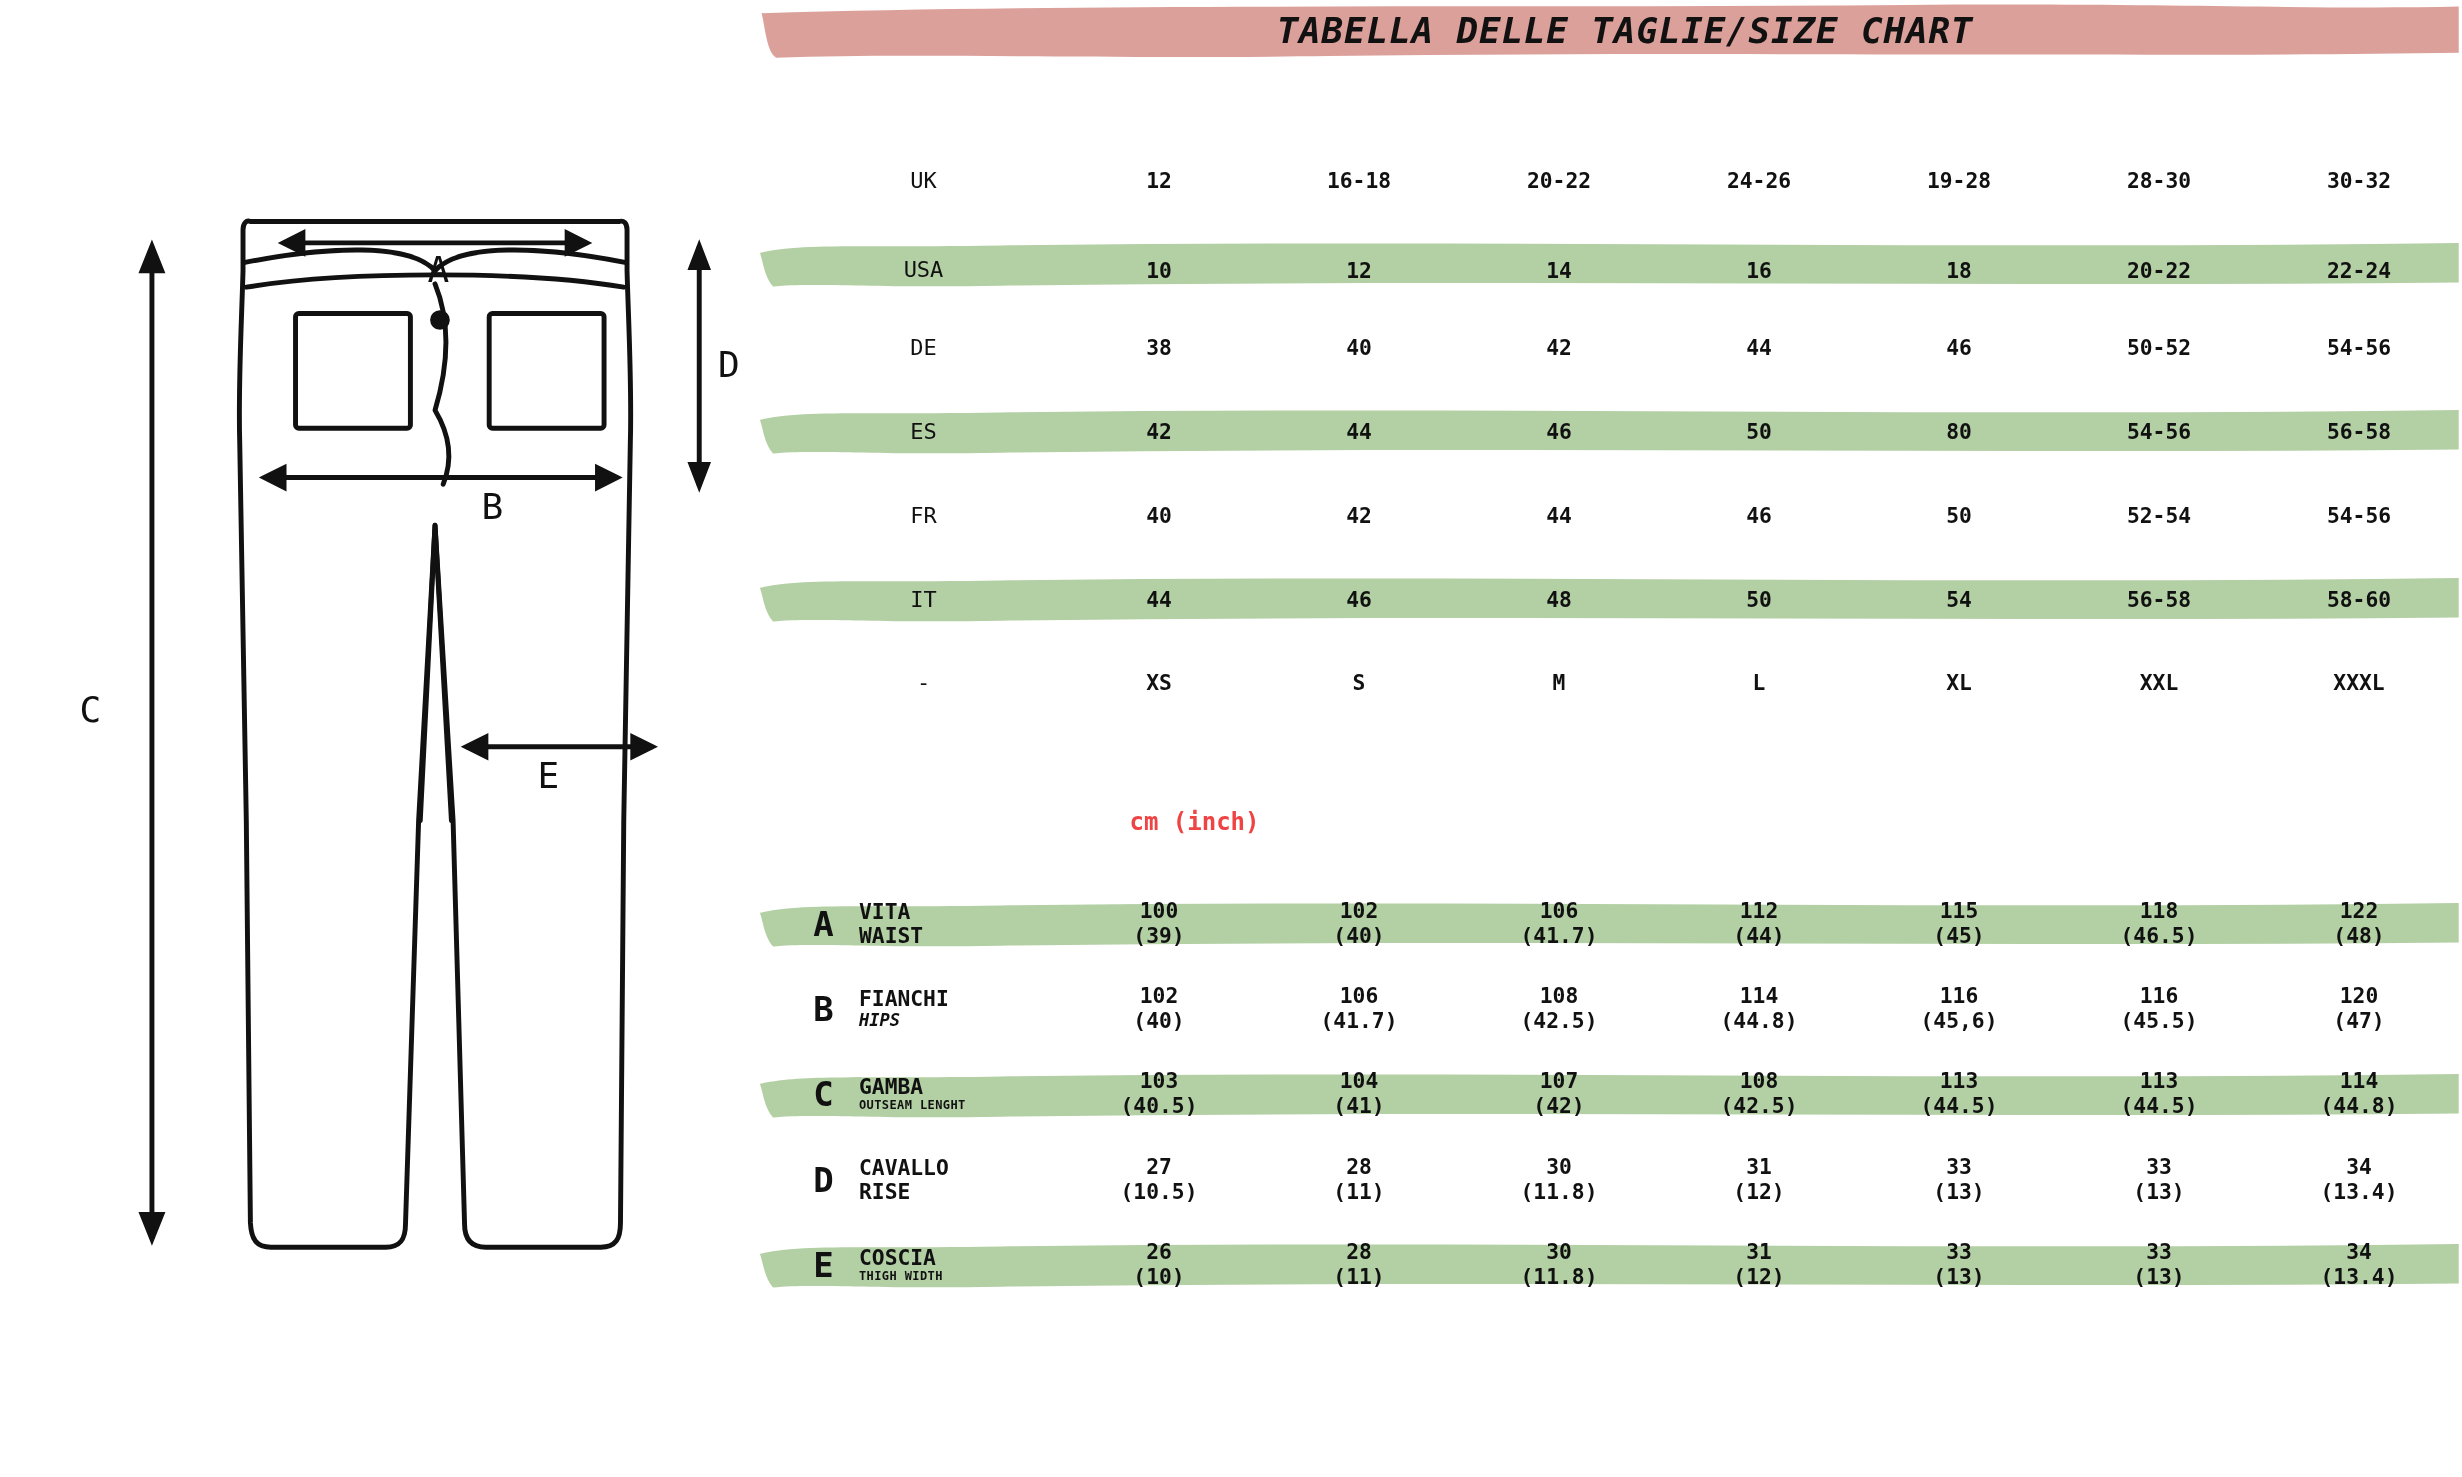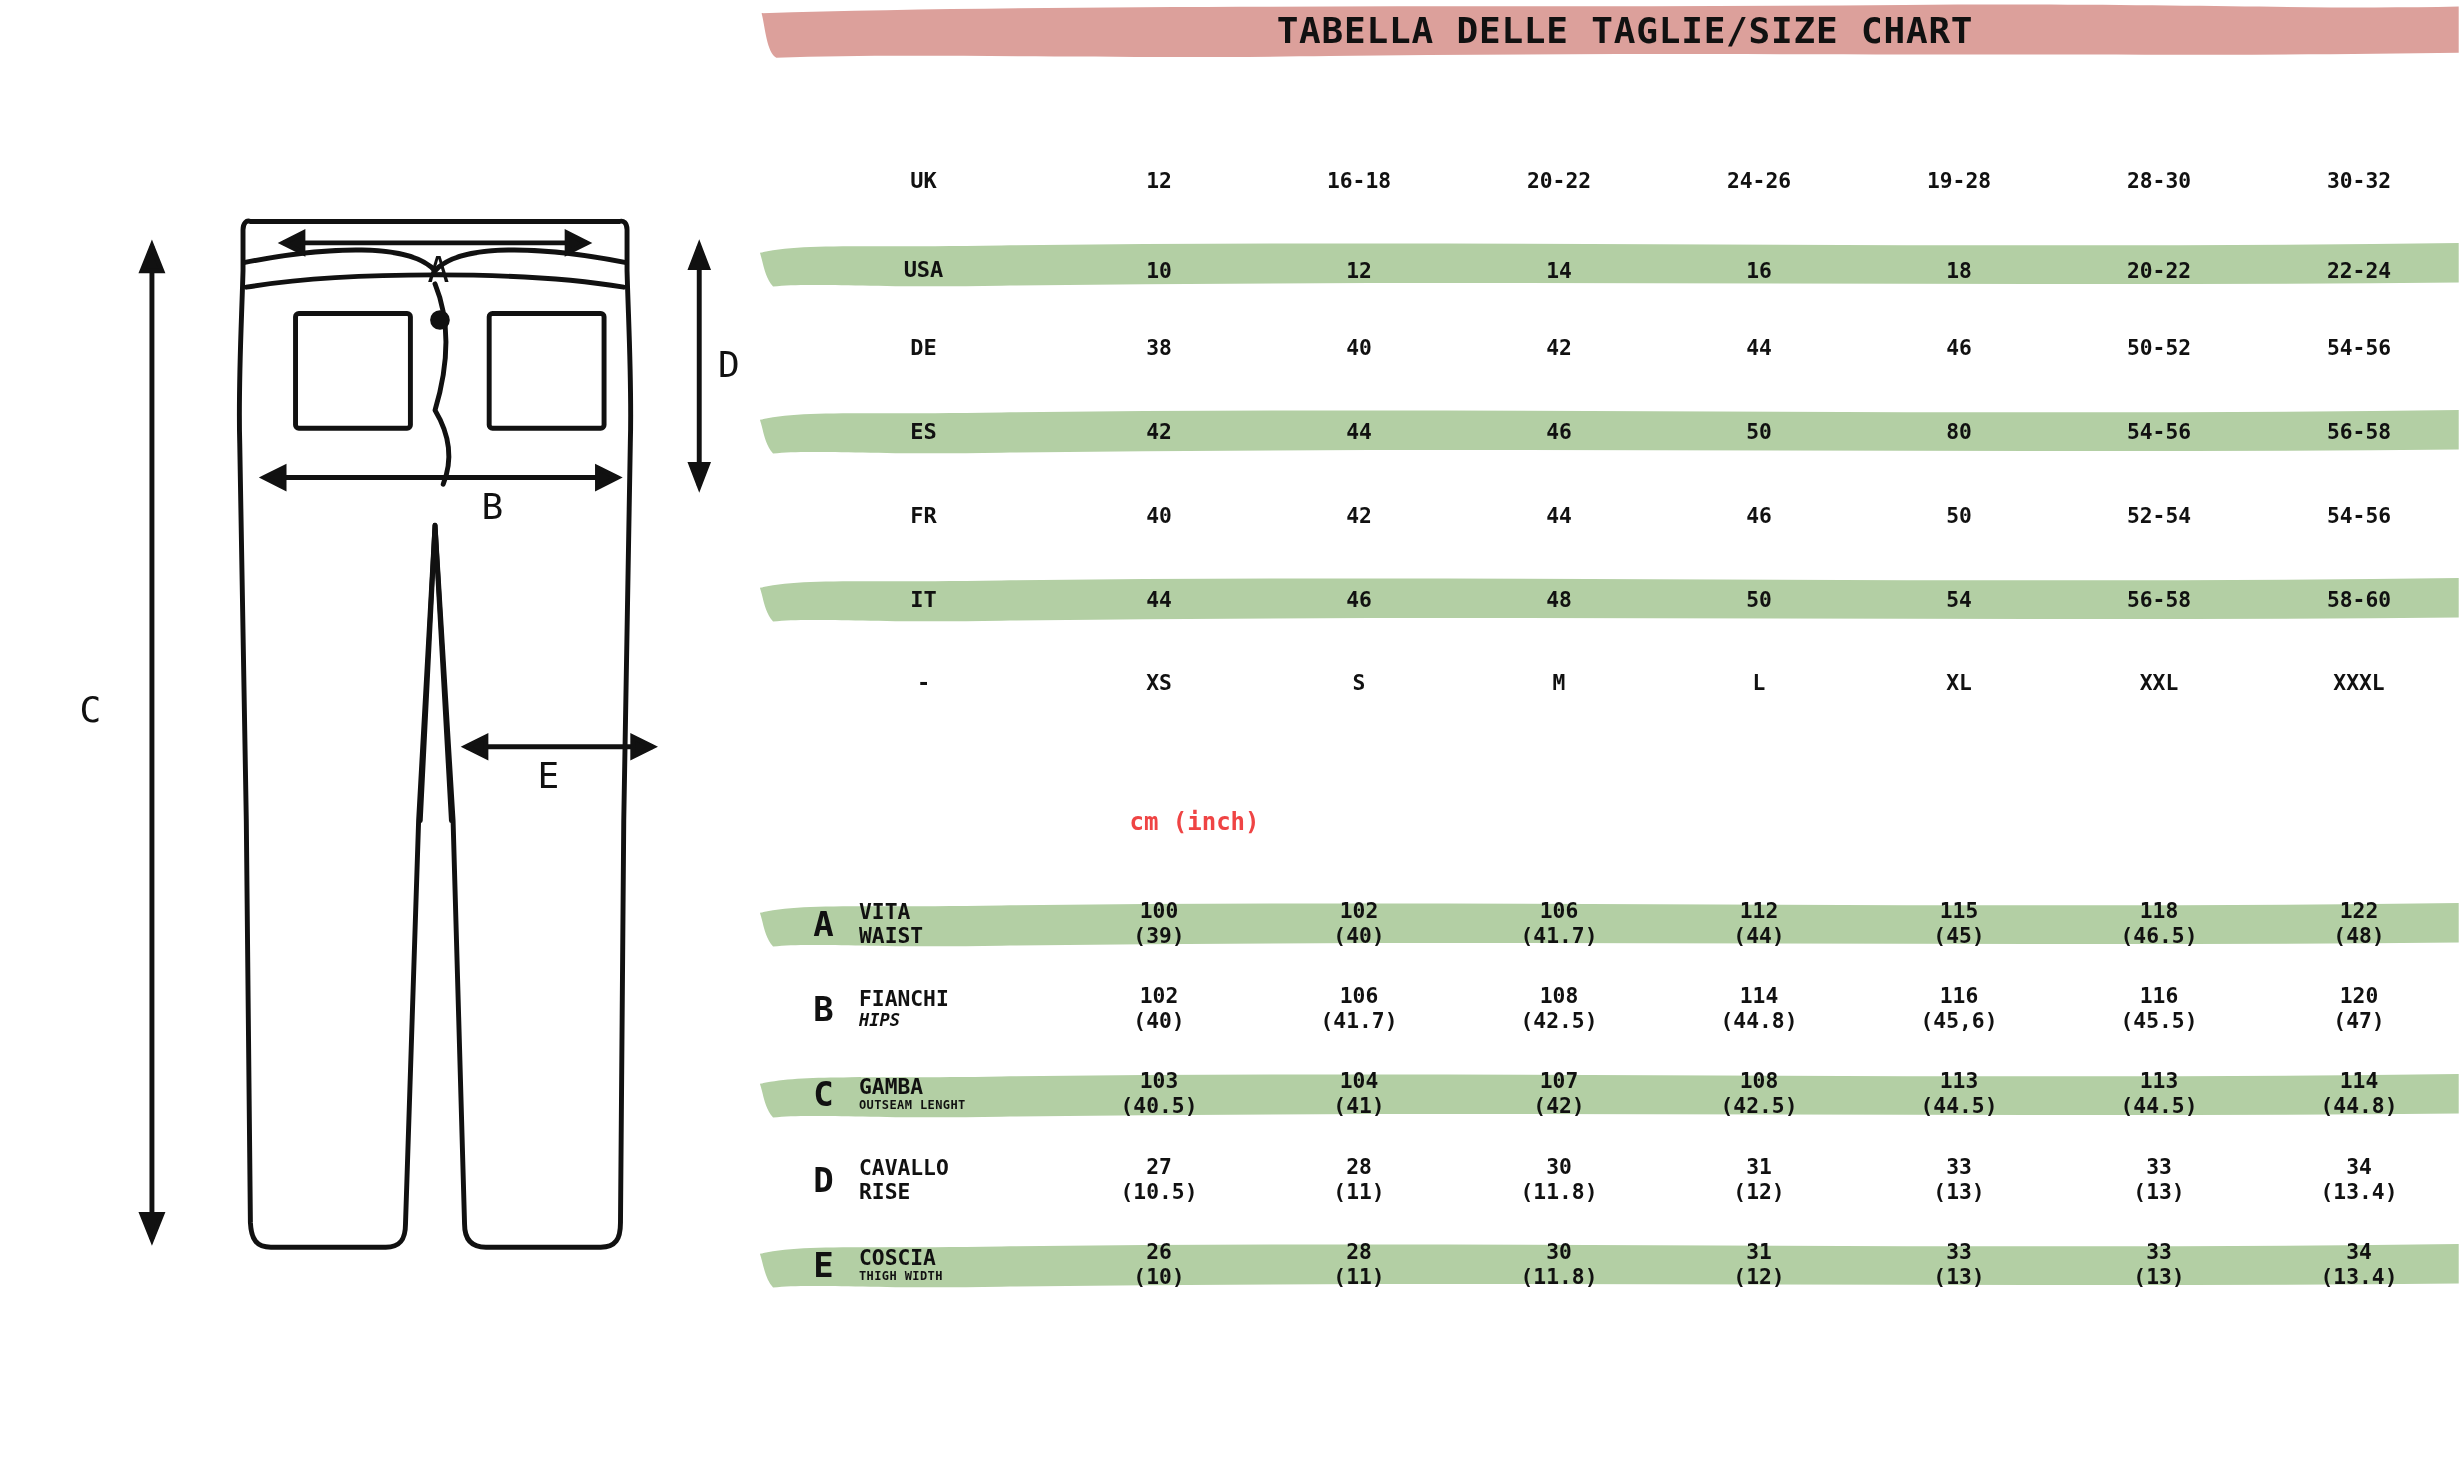--- a/index.html
+++ b/index.html
@@ -50,21 +50,21 @@
     position: absolute;
     left: 0;
     width: 1674px;
     height: 51px;
     display: flex;
     align-items: center;
   }
   .cell {
     text-align: center;
     font-size: 22px;
-    font-weight: bold;
+    font-weight: normal;
     color: #111;
     line-height: 1.12;
     white-space: pre-line;
   }
   .label-cell {
     width: 271px;
     text-align: center;
   }
   .letter-cell {
     width: 71px;
@@ -101,20 +101,21 @@
     top: 0;
     width: 1674px;
     height: 61px;
     display: flex;
     align-items: center;
     justify-content: center;
     font-size: 36px;
     font-weight: bold;
     letter-spacing: 0.8px;
     color: #111;
+    font-style: italic;
   }
   #title-band {
     position: absolute;
     left: -33px;
     top: 0;
     width: 1707px;
     height: 61px;
   }
 
   #units {

